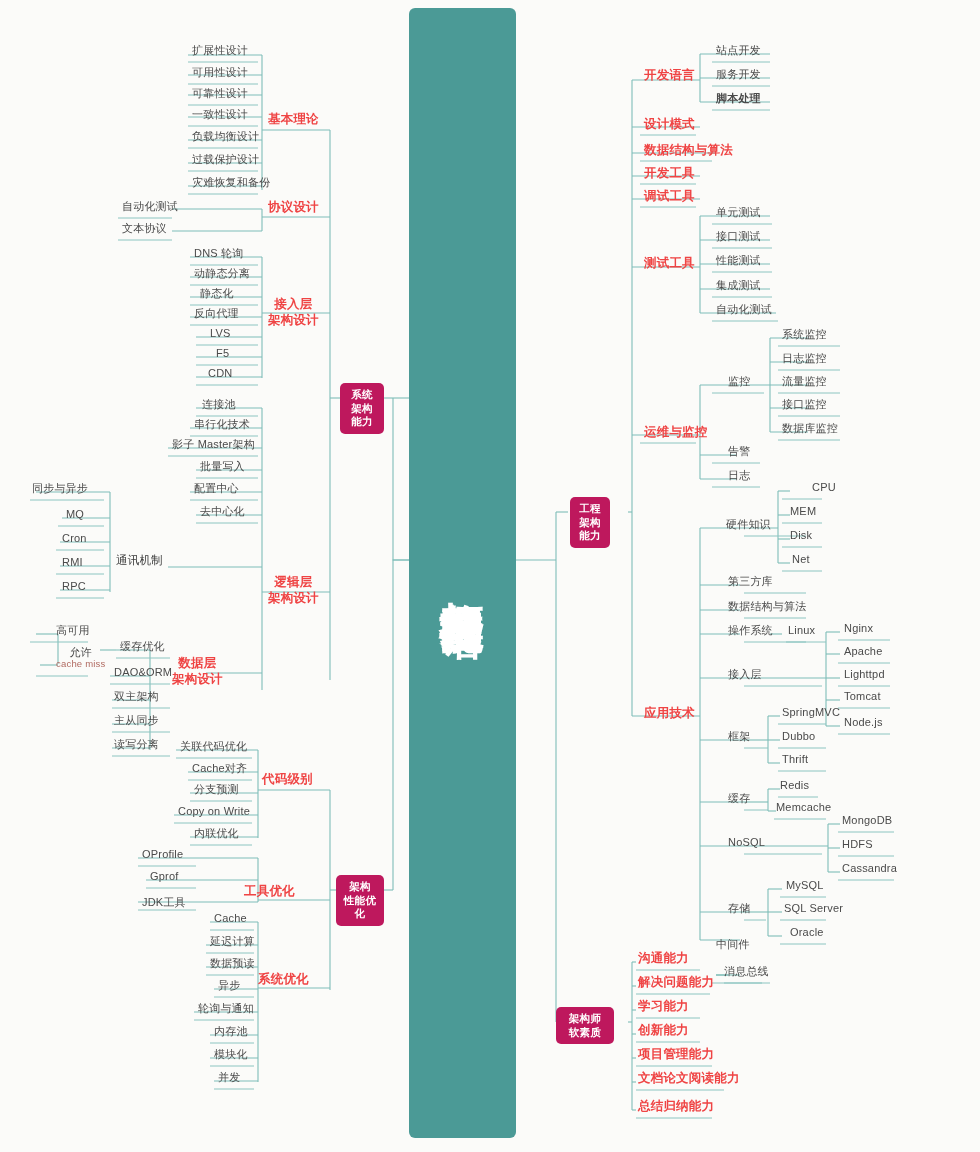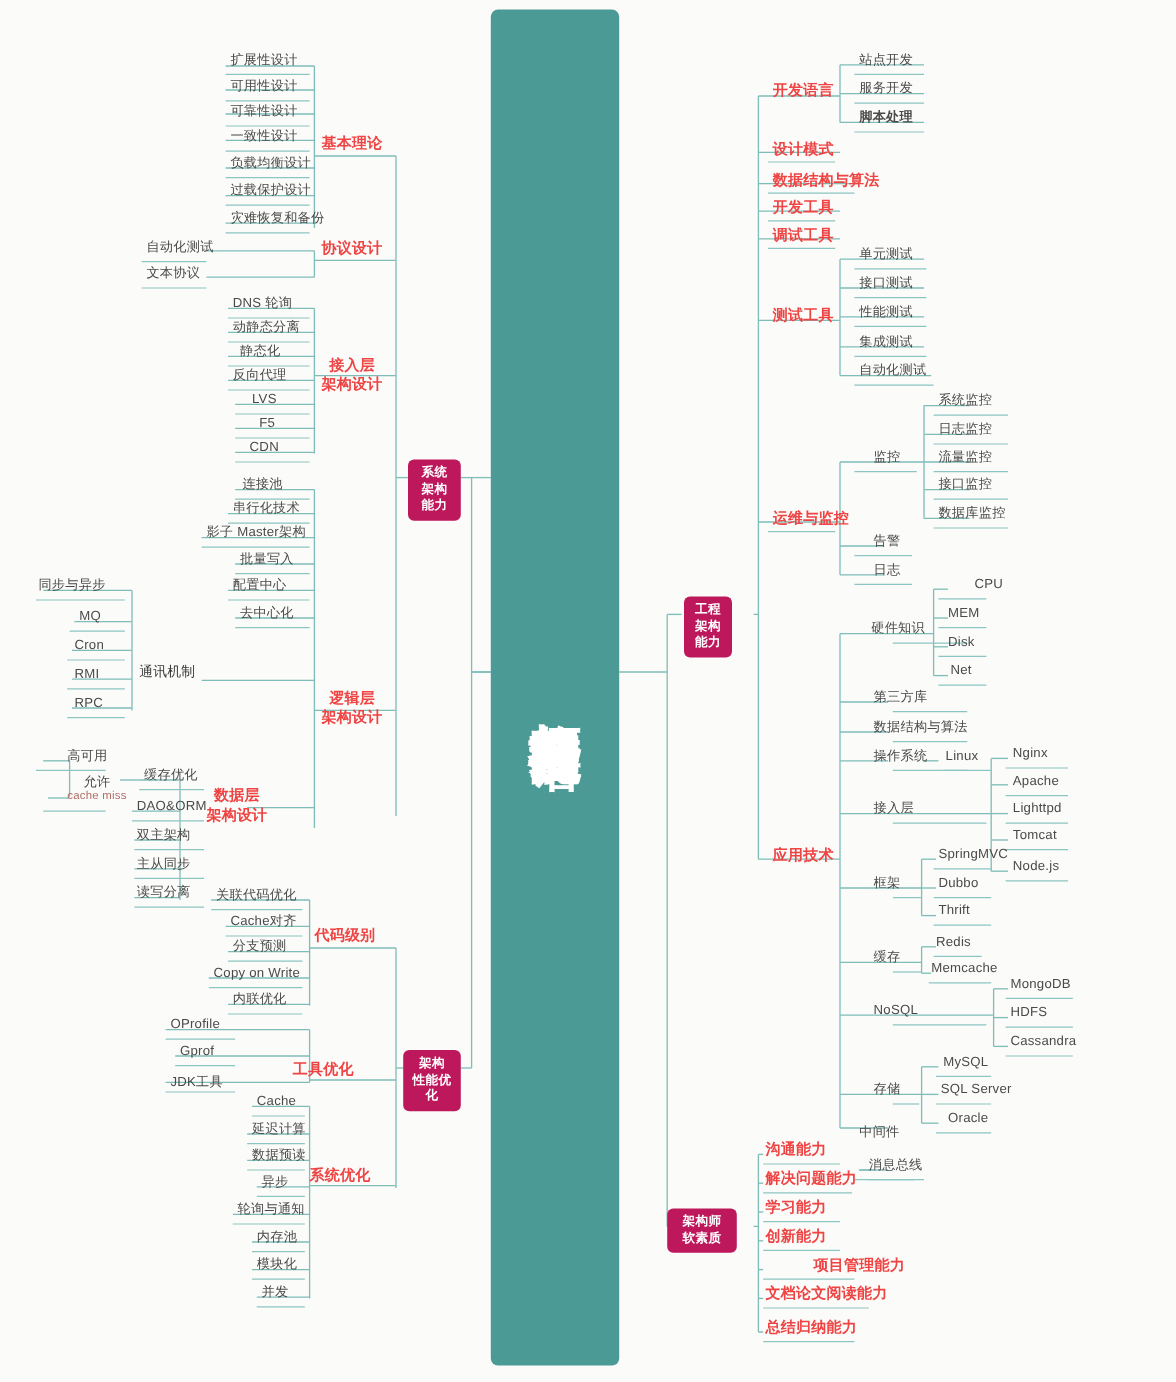--- a/index.html
+++ b/index.html
@@ -563,17 +563,17 @@
   <div class="node lvl3" style="left:784px;top:902px;">SQL Server</div>
   <div class="node lvl3" style="left:790px;top:926px;">Oracle</div>
 
   <div class="node lvl3" style="left:716px;top:938px;">中间件</div>
   <div class="node lvl3" style="left:724px;top:965px;">消息总线</div>
 
   <div class="node lvl2" style="left:638px;top:951px;">沟通能力</div>
   <div class="node lvl2" style="left:638px;top:975px;">解决问题能力</div>
   <div class="node lvl2" style="left:638px;top:999px;">学习能力</div>
   <div class="node lvl2" style="left:638px;top:1023px;">创新能力</div>
-  <div class="node lvl2" style="left:638px;top:1047px;margin-left:40px;">项目管理能力</div>
+  <div class="node lvl2" style="left:638px;top:1047px;">项目管理能力</div>
   <div class="node lvl2" style="left:638px;top:1071px;">文档论文阅读能力</div>
   <div class="node lvl2" style="left:638px;top:1099px;">总结归纳能力</div>
 
 </div>
 
 </body></html>

